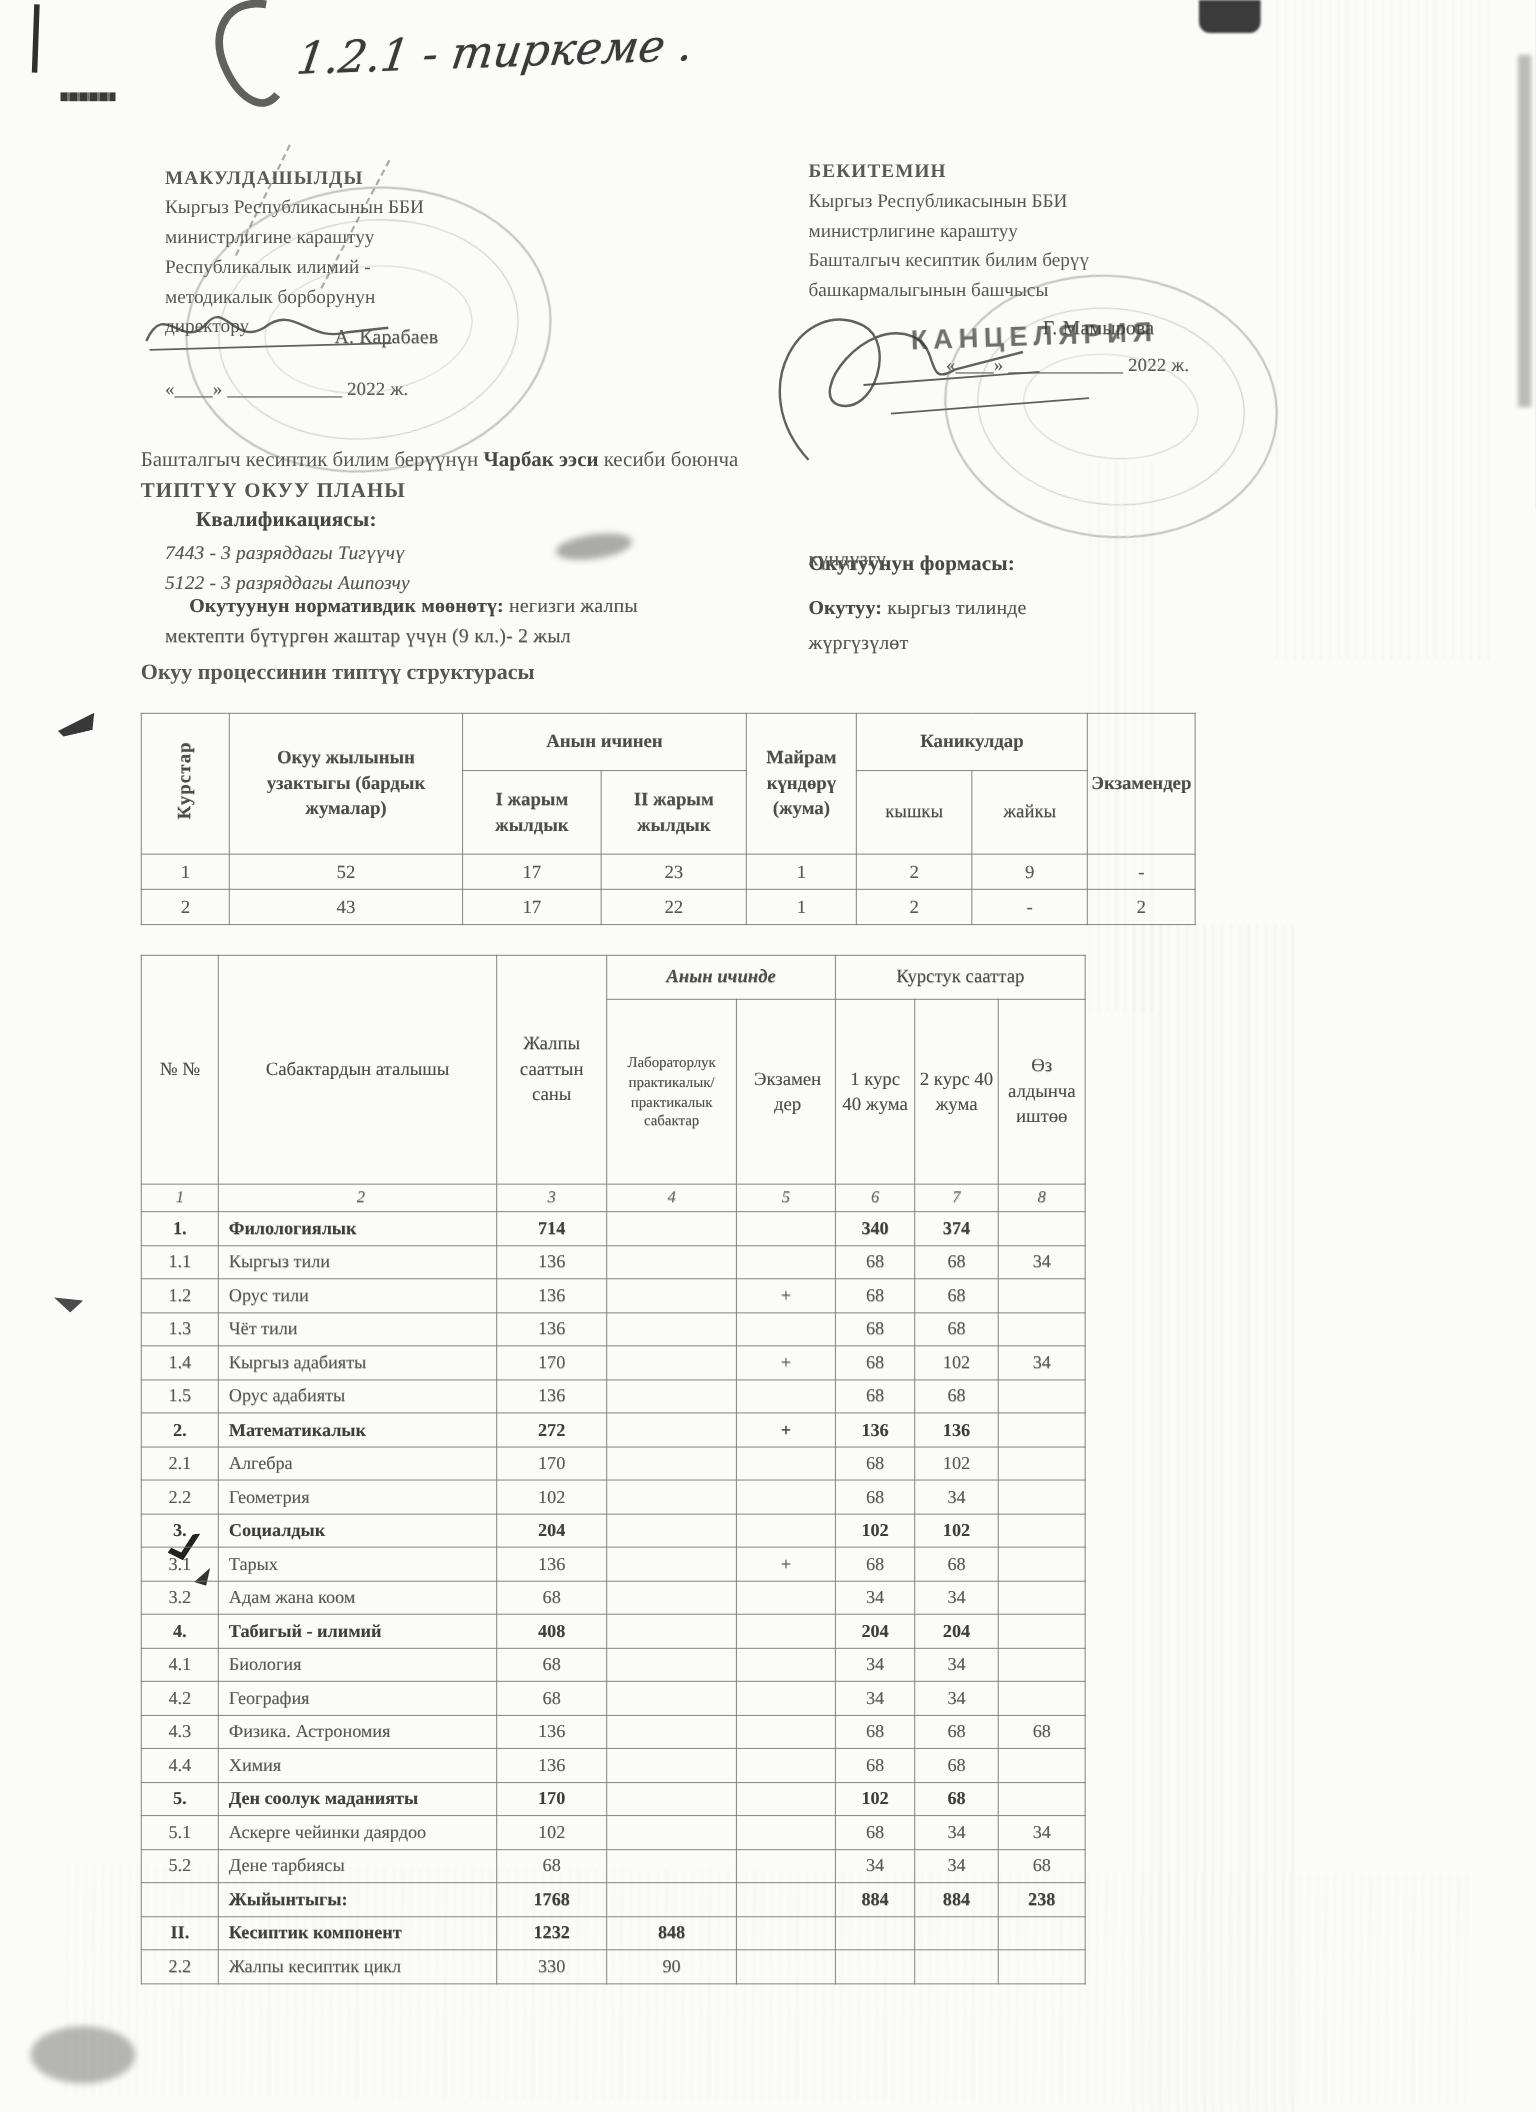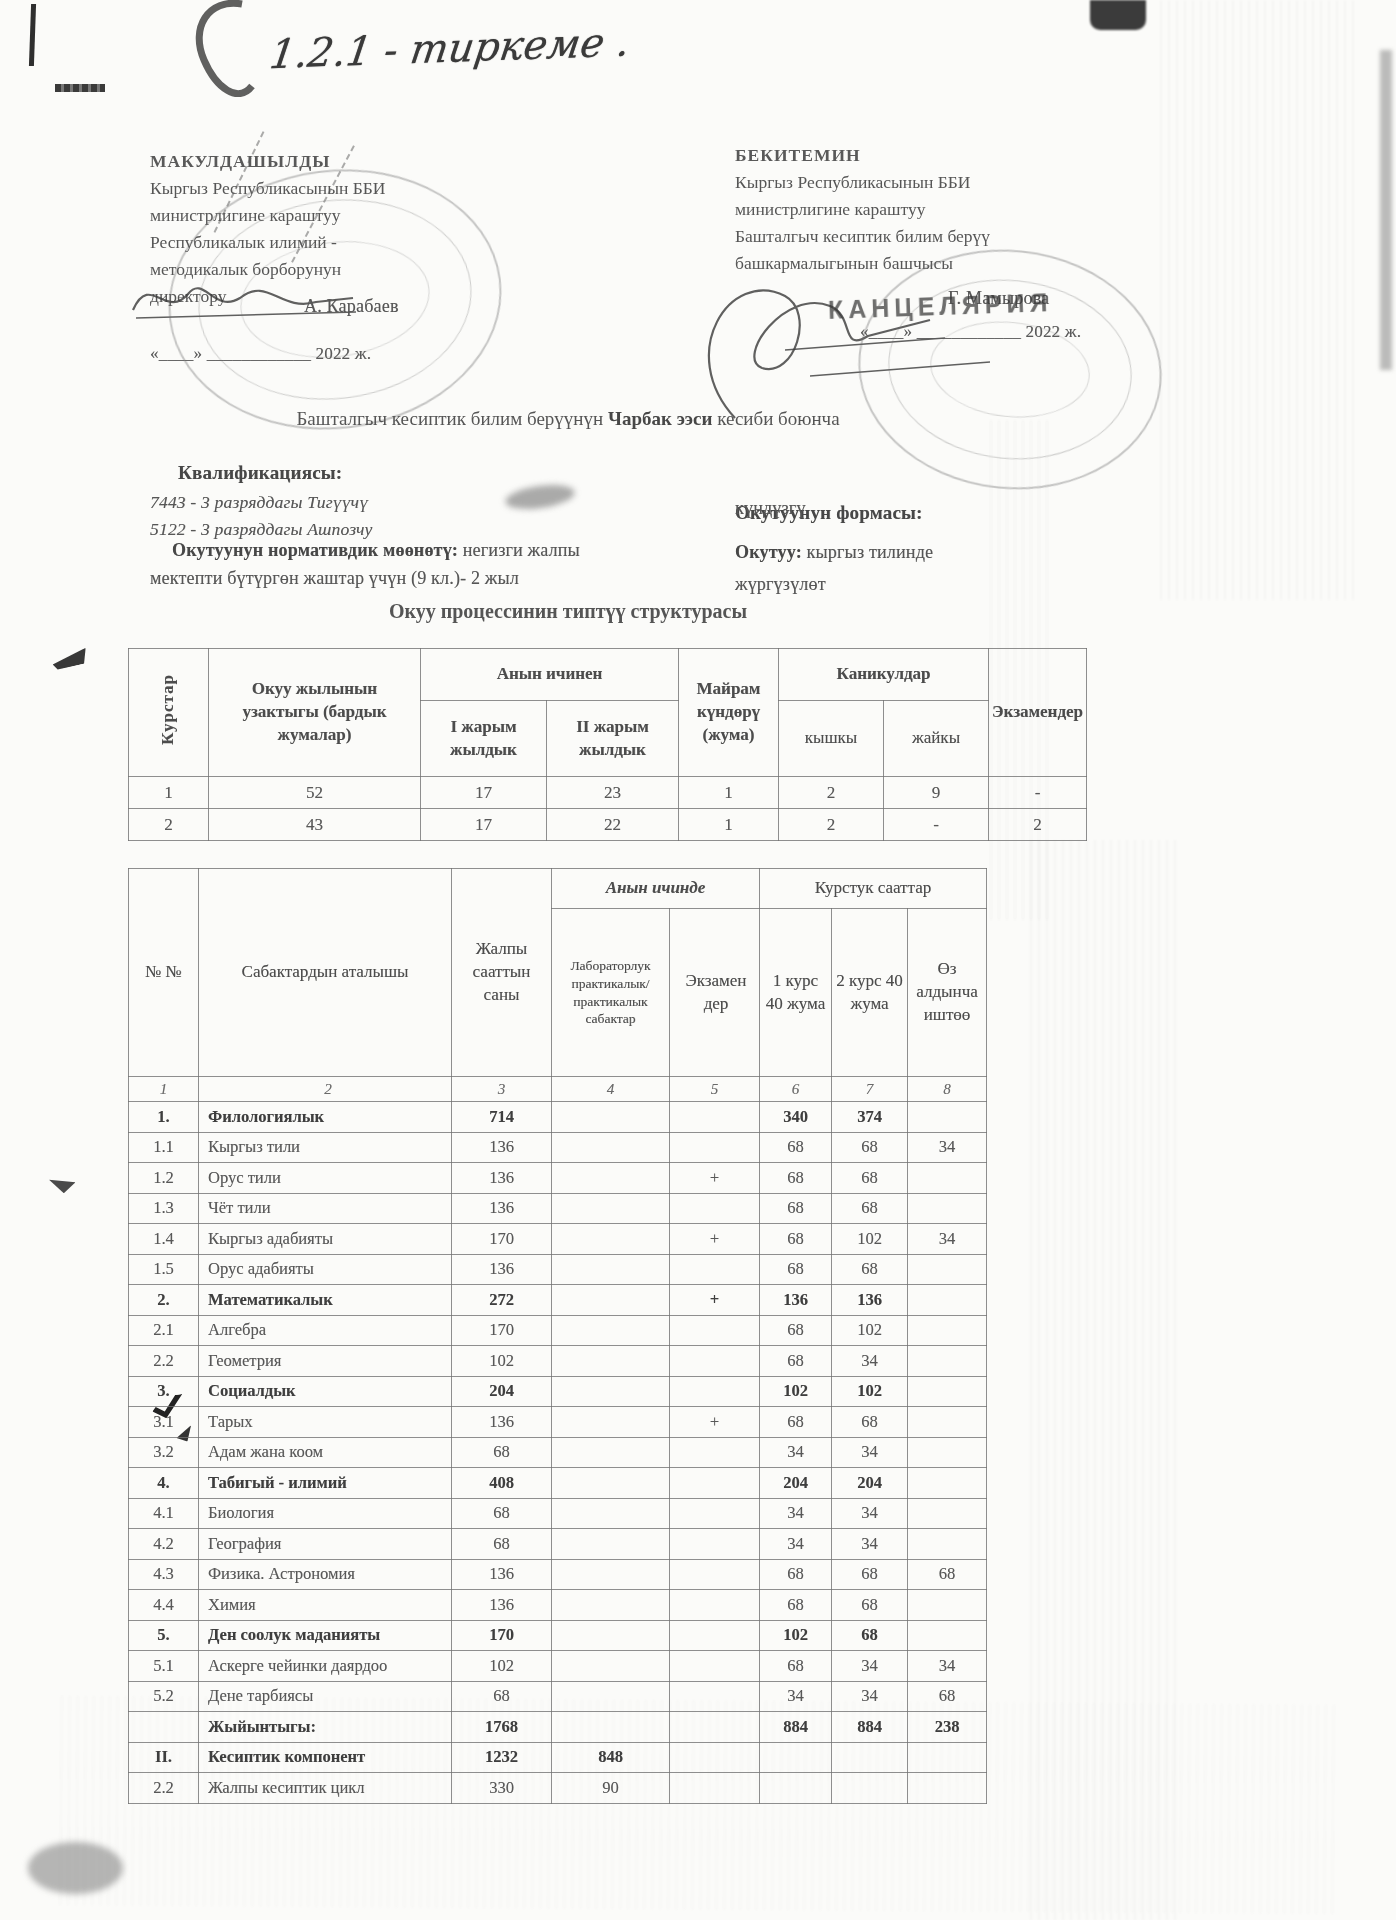--- a/index.html
+++ b/index.html
@@ -30,21 +30,21 @@
   
   .stamp{position:absolute;border:2px solid rgba(110,110,110,.38);border-radius:50%;filter:blur(.7px);}
   .stamp .inner{position:absolute;inset:28px;border:1.5px solid rgba(110,110,110,.32);border-radius:50%;}
   .stamp .inner2{position:absolute;inset:70px;border:1px solid rgba(110,110,110,.25);border-radius:50%;}
   .stamp-text{
     position:absolute;font-family:"Liberation Sans",sans-serif;
     font-weight:700;letter-spacing:5px;font-size:25px;
     color:rgba(55,55,55,.72);filter:blur(.6px);transform:rotate(-2deg);
   }
   
-  .doc-title{position:absolute;left:128px;width:880px;text-align:center;font-size:19px;color:#555;}
+  .doc-title{position:absolute;left:128px;width:880px;text-align:left;font-size:19px;color:#555;}
   
   table{border-collapse:collapse;position:absolute;table-layout:fixed;background:transparent;}
   th,td{
     border:1px solid rgba(115,115,115,.8);
     font-weight:400;text-align:center;vertical-align:middle;
     font-size:16.5px;color:#585858;
     padding:1px 3px;overflow-wrap:anywhere;
     text-shadow:.3px .3px .5px rgba(90,90,90,.4);
   }
   th{font-weight:700;color:#4c4c4c;font-size:17px;line-height:1.35;}
@@ -128,20 +128,21 @@
   <div class="txt dateline" style="left:860px;top:322px;">«____» ____________ 2022 ж.</div>
   <div class="stamp-text" style="left:828px;top:292px;">КАНЦЕЛЯРИЯ</div>
   <div class="stamp" style="left:858px;top:250px;width:300px;height:235px;transform:rotate(6deg);">
     <div class="inner"></div>
       <div class="inner2"></div>
   </div>
 
   <div class="doc-title" style="top:408px;">
     <span>Башталгыч кесиптик билим берүүнүн </span><span class="b">Чарбак ээси</span><span> кесиби боюнча</span>
   </div>
+  <div class="doc-title b" style="top:436px;letter-spacing:1px;">ТИПТҮҮ ОКУУ ПЛАНЫ</div>
 
   <div class="txt b" style="left:178px;top:462px;font-size:19px;">Квалификациясы:</div>
   <div class="txt i" style="left:150px;top:492px;font-size:17.5px;">7443 - 3 разряддагы Тигүүчү</div>
   <div class="txt i" style="left:150px;top:519px;font-size:17.5px;">5122 - 3 разряддагы Ашпозчу</div>
 
   <div class="txt b" style="left:735px;top:466px;font-size:19px;margin-top:36px;">Окутуунун формасы:</div>
   <div class="txt" style="left:735px;top:498px;font-size:18px;">күндүзгү</div>
 
   <div class="txt" style="left:172px;top:540px;font-size:18px;">
     <span class="b">Окутуунун нормативдик мөөнөтү:</span><span> негизги жалпы</span>

